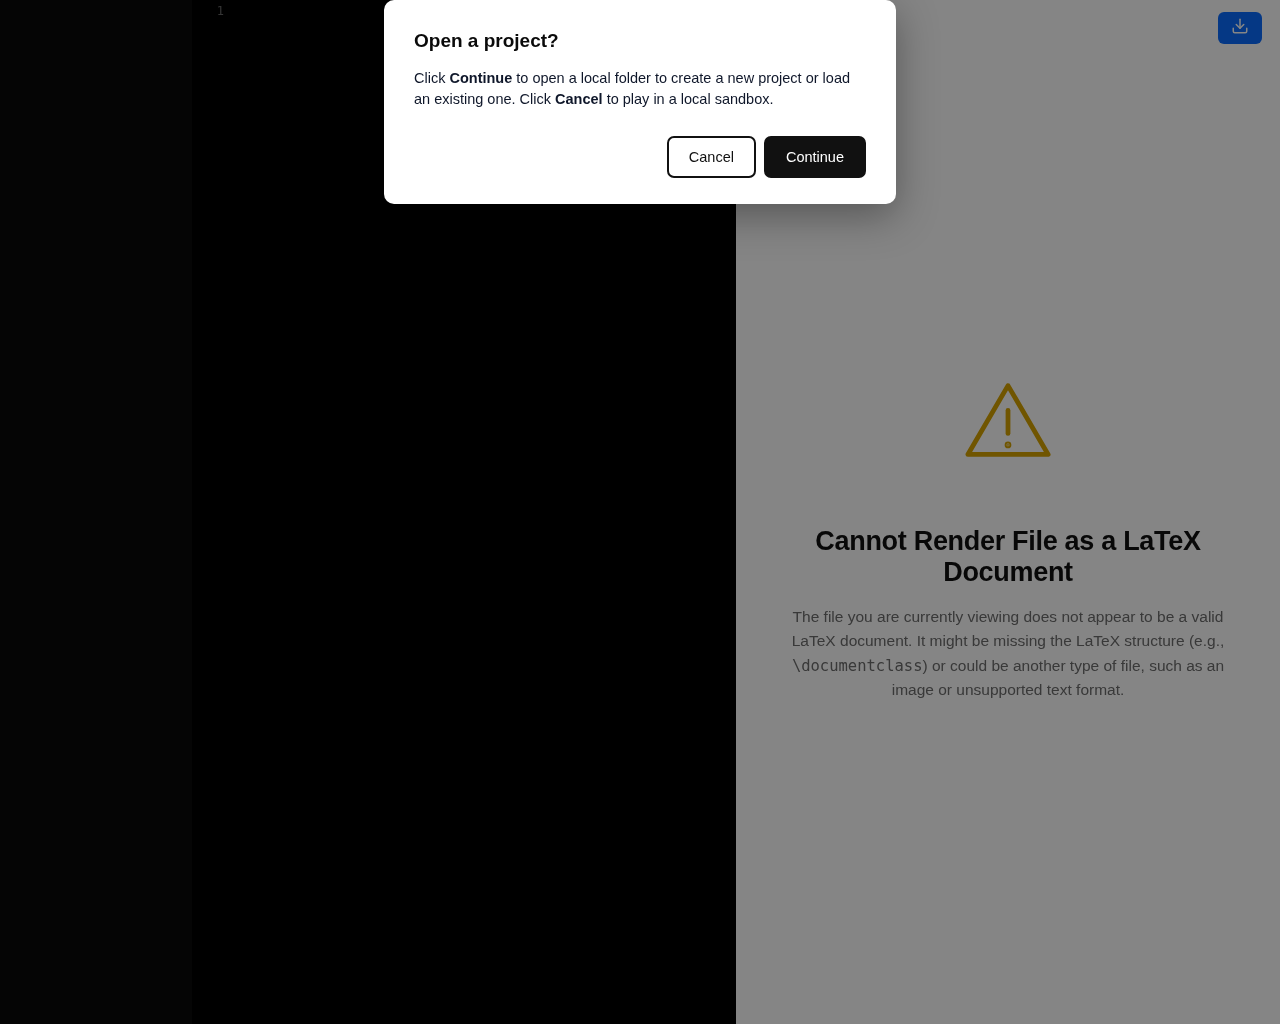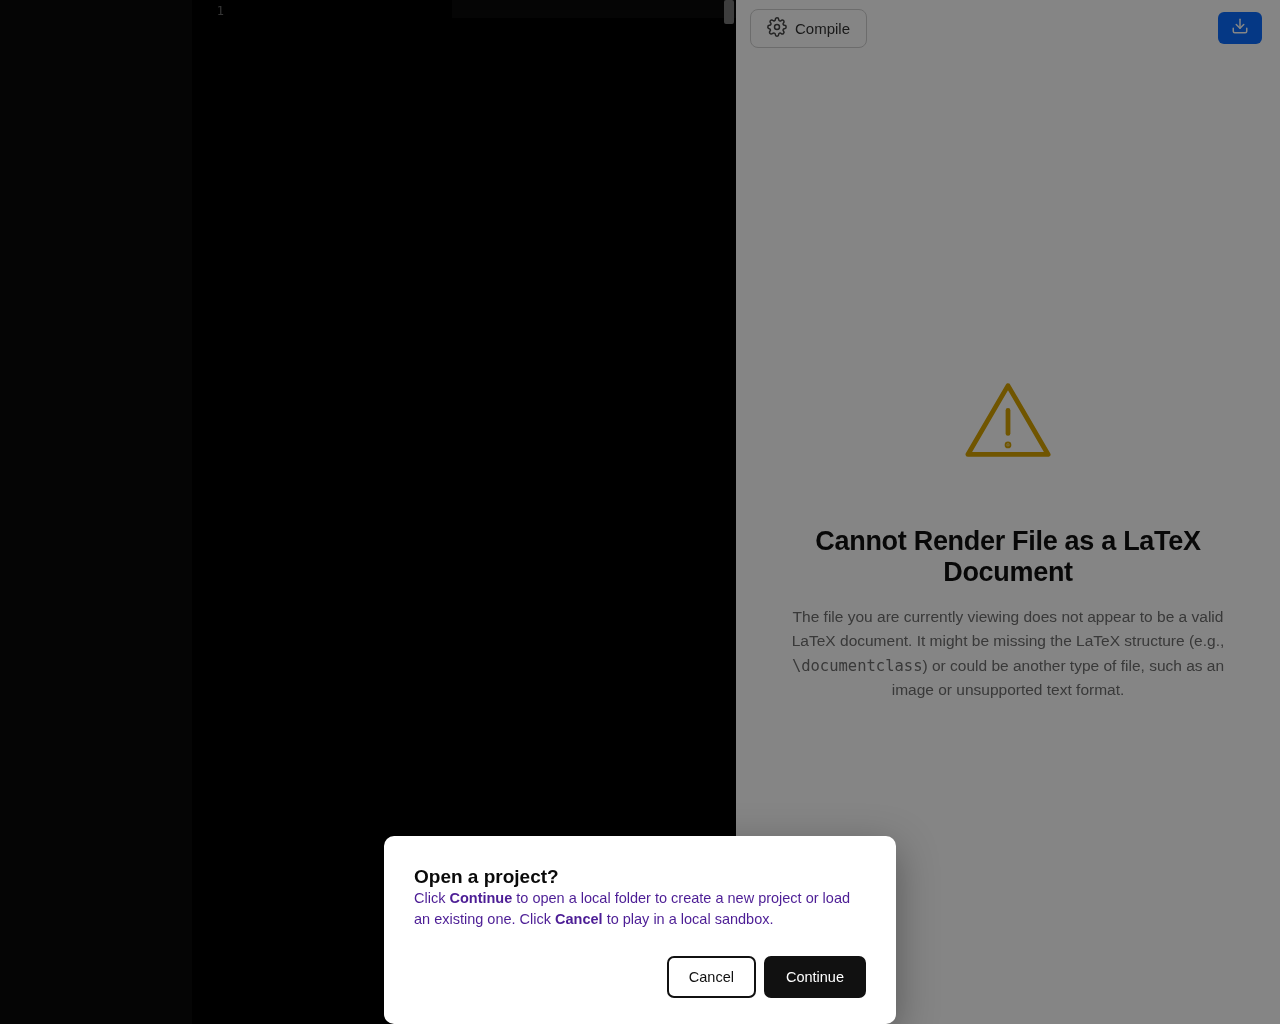--- a/index.html
+++ b/index.html
@@ -17,24 +17,24 @@
   .compile-btn { display: inline-flex; align-items: center; gap: 8px; border: 1px solid #d0d0d0; background: #fff; border-radius: 8px; padding: 7px 16px; font-size: 15px; color: #333; cursor: pointer; }
   .compile-btn svg { width: 20px; height: 20px; stroke: #444; }
   .toolbar-spacer { flex: 1; }
   .download-btn { width: 44px; height: 32px; background: #0a6cff; border-radius: 6px; display: inline-flex; align-items: center; justify-content: center; cursor: pointer; margin-right: 4px; }
   .download-btn svg { width: 18px; height: 18px; stroke: #fff; }
   .preview-body { flex: 1; display: flex; flex-direction: column; align-items: center; justify-content: center; padding: 0 20px; text-align: center; }
   .warn-icon svg { width: 96px; height: 86px; stroke: #d6a300; fill: none; stroke-width: 5; stroke-linecap: round; stroke-linejoin: round; }
   .warn-title { font-size: 27px; font-weight: 700; color: #111; margin-top: 58px; letter-spacing: -0.3px; }
   .warn-desc { font-size: 15.5px; color: #6d6d6d; margin-top: 17px; max-width: 460px; line-height: 1.55; }
   .warn-desc code { font-family: Menlo, Consolas, monospace; color: #6d6d6d; }
-  .overlay { position: absolute; inset: 0; background: rgba(0,0,0,0.48); display: flex; align-items: flex-end; justify-content: center; }
+  .overlay { position: absolute; inset: 0; background: rgba(0,0,0,0.48); display: flex; align-items: flex-start; justify-content: center; }
   .modal { width: 512px; background: #fff; border-radius: 10px; padding: 30px 30px 26px 30px; box-shadow: 0 12px 40px rgba(0,0,0,0.35); }
   .modal-title { font-size: 19px; font-weight: 700; color: #0a0a0a; }
-  .modal-body { font-size: 14.5px; color: #4c1d95; margin-top: 0; line-height: 1.45; }
+  .modal-body { font-size: 14.5px; color: #0f172a; margin-top: 16px; line-height: 1.45; }
   .modal-body b { font-weight: 700; }
   .modal-actions { display: flex; justify-content: flex-end; gap: 8px; margin-top: 26px; }
   .btn { font-size: 14.5px; border-radius: 7px; padding: 11px 20px; cursor: pointer; font-weight: 500; }
   .btn-secondary { background: #fff; color: #111; border: 2px solid #111; }
   .btn-primary { background: #111; color: #fff; border: 2px solid #111; }
 </style>
 </head>
 <body>
 
 <div class="app">

